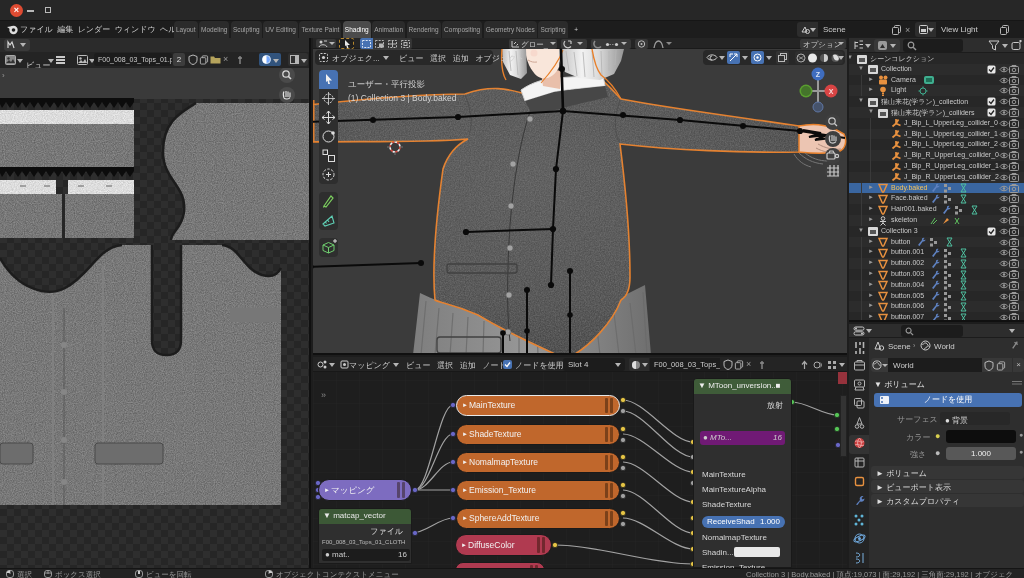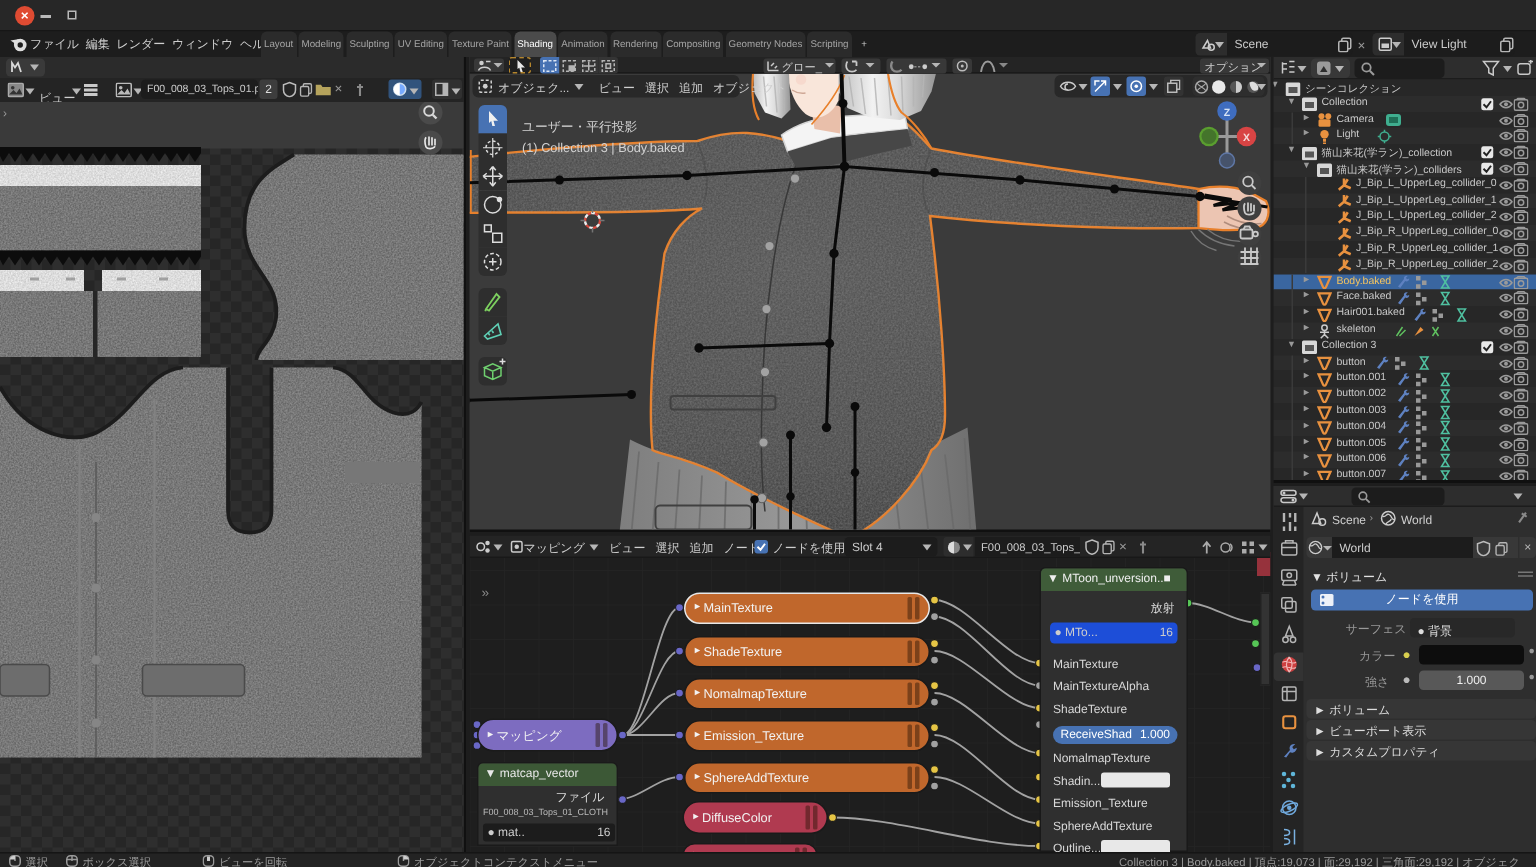--- a/index.html
+++ b/index.html
@@ -552,21 +552,21 @@
         <div class="abs" style="left: 5px; top: 122px; width: 94px; height: 22px; background: rgb(125, 108, 192); border-radius: 11px; border: 1px solid rgb(26, 26, 26); color: rgb(242, 242, 242); font-size: 8.5px; line-height: 20px; padding-left: 12px; white-space: nowrap;"><span style="position:absolute;left:5px;top:0;font-size:6px;">►</span>マッピング<span style="position:absolute;right:6px;top:2px;bottom:2px;width:3px;background:rgba(40,20,5,0.45);border-radius:1px;"></span><span style="position:absolute;right:11px;top:2px;bottom:2px;width:3px;background:rgba(40,20,5,0.45);border-radius:1px;"></span></div>
         <div class="abs" style="left: 5px; top: 151px; width: 94px; height: 56px; background: rgb(47, 47, 47); border: 1px solid rgb(26, 26, 26); border-radius: 4px 4px 0px 0px; color: rgb(221, 221, 221); font-size: 8px;">
           <div style="background:#3c5836;border-radius:3px 3px 0 0;height:15px;padding:2px 4px;color:#e8e8e8;">▼ matcap_vector</div>
           <div style="text-align:right;padding:2px 8px 0 0;">ファイル</div>
           <div style="font-size:6px;color:#bbb;padding:2px 0 0 3px;white-space:nowrap;">F00_008_03_Tops_01_CLOTH</div>
           <div style="position:absolute;left:3px;bottom:2px;width:88px;height:12px;background:#1c1c1c;border-radius:2px;color:#ccc;padding:1px 3px;">● mat.. <span style="float:right">16</span></div>
         </div>
         <div class="abs" style="left: 380px; top: 21px; width: 99px; height: 190px; background: rgb(47, 47, 47); border: 1px solid rgb(25, 25, 25); border-radius: 4px 4px 0px 0px; color: rgb(216, 216, 216); font-size: 8px;">
           <div style="background:#3f5c39;border-radius:3px 3px 0 0;height:15px;padding:2px 4px;color:#eee;white-space:nowrap;overflow:hidden;">▼ MToon_unversion..■</div>
           <div style="text-align:right;padding:6px 8px 4px 0;">放射</div>
-          <div style="margin:0 6px;height:14px;background:#1d4ed8;border-radius:3px;color:#ccc;padding:2px 3px;">● MTo... <span style="float:right">16</span></div>
+          <div style="margin:16px 6px;height:14px;background:#701a75;border-radius:3px;color:#ccc;padding:2px 3px;font-style:italic;">● MTo... <span style="float:right">16</span></div>
           <div style="padding:6px 0 0 8px;line-height:15.2px;">MainTexture<br>MainTextureAlpha<br>ShadeTexture</div>
           <div style="margin:3px 6px 2px 8px;height:12px;background:#4772b3;border-radius:6px;color:#fff;padding:1px 5px;">ReceiveShad <span style="float:right">1.000</span></div>
           <div style="padding:0 0 0 8px;line-height:15.2px;">NomalmapTexture<br>Shadin...<span style="display:inline-block;width:46px;height:10px;background:#e8e8e8;border-radius:2px;vertical-align:-2px;"></span><br>Emission_Texture<br>SphereAddTexture<br>Outline...<span style="display:inline-block;width:46px;height:10px;background:#e8e8e8;border-radius:2px;vertical-align:-2px;"></span></div>
         </div>
         <div class="abs" style="left: 525px; top: 11px; width: 9px; height: 16px; background: rgb(150, 50, 60); border-radius: 3px 0px 0px;"></div>
         <div class="abs" style="left: 527px; top: 38px; width: 7px; height: 62px; background: rgb(51, 51, 51); border: 1px solid rgb(34, 34, 34);"></div>
       </div>
 
  <div class="abs" style="left:0;top:0;width:534px;height:15px;background:#242424;border-bottom:1px solid #181818;font-size:8px;">
   <svg class="abs" style="left:4px;top:2px" width="11" height="11" viewBox="0 0 11 11">

